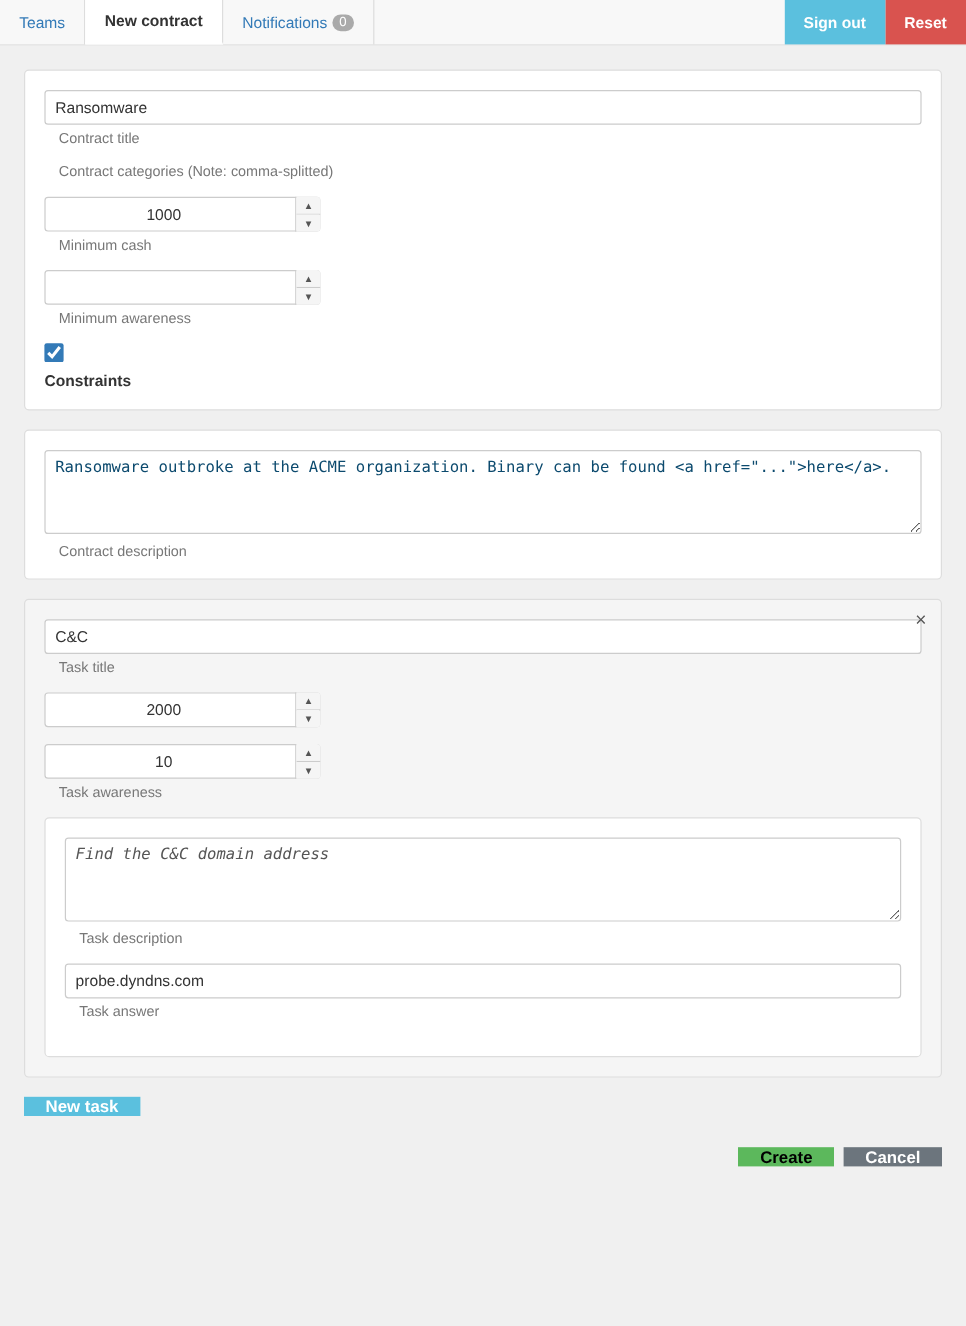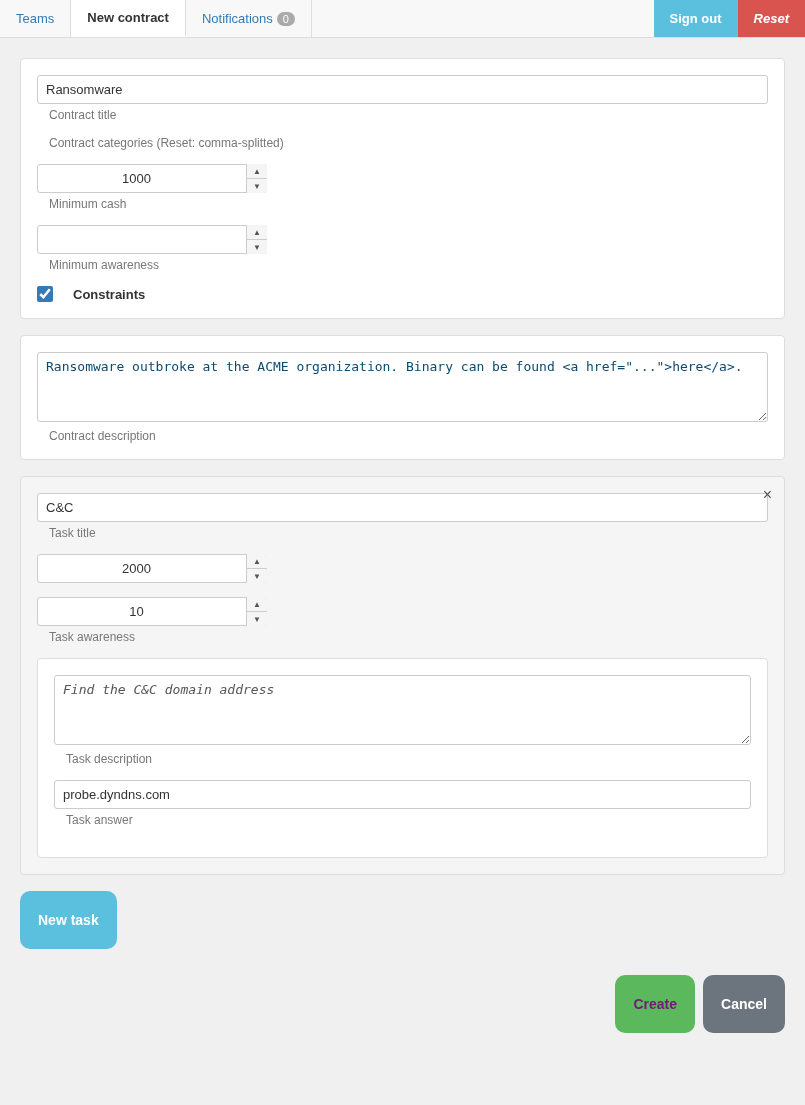--- a/index.html
+++ b/index.html
@@ -40,21 +40,21 @@
       display: flex;
       align-items: center;
       padding: 0 16px;
       cursor: pointer;
       font-size: 13px;
       border: none;
       color: #fff;
       font-weight: bold;
     }
     .nav-btn.signout { background: #5bc0de; }
-    .nav-btn.reset { background: #d9534f; font-style: italic; }
+    .nav-btn.reset { background: #d9534f; }
 
     .badge {
       display: inline-flex;
       align-items: center;
       justify-content: center;
       background: #aaa;
       color: #fff;
       border-radius: 10px;
       padding: 1px 6px;
       font-size: 11px;
@@ -132,23 +132,24 @@
       justify-content: center;
       font-size: 8px;
       color: #555;
       padding: 0;
     }
     .spinner-btn:first-child { border-bottom: 1px solid #ccc; border-radius: 0 3px 0 0; }
     .spinner-btn:last-child { border-radius: 0 0 3px 0; }
 
     .checkbox-group {
       display: flex;
-      align-items: flex-end;
-      gap: 20px;
+      align-items: flex-start;
+      gap: 8px;
       margin-top: 4px;
+      flex-direction: column;
     }
     .checkbox-group input[type="checkbox"] {
       width: 16px;
       height: 16px;
       accent-color: #337ab7;
     }
     .checkbox-label {
       font-size: 13px;
       color: #333;
       font-weight: bold;
@@ -196,34 +197,34 @@
       color: #555;
       font-style: italic;
     }
 
     .answer-input {
       width: 100%;
     }
 
     
     .btn {
-      padding: 21px 18px;
+      padding: 0 18px;
       border: none;
-      border-radius: 10px;
+      border-radius: 0;
       cursor: pointer;
       font-size: 14px;
       font-weight: bold;
     }
     .btn-teal {
       background: #5bc0de;
       color: #fff;
     }
     .btn-primary {
       background: #5cb85c;
-      color: #701a75;
+      color: #000000;
       text-align: right;
     }
     .btn-default {
       background: #6c757d;
       color: #fff;
     }
 
     .footer-btns {
       display: flex;
       justify-content: flex-end;
@@ -254,21 +255,21 @@
 <div class="main-content">
 
   <div class="card">
 
     <div class="form-group">
       <input class="form-control" type="text" value="Ransomware" style="">
       <label class="form-label">Contract title</label>
     </div>
 
     <div class="form-group">
-      <label class="form-label">Contract categories (Reset: comma-splitted)</label>
+      <label class="form-label">Contract categories (Note: comma-splitted)</label>
     </div>
 
     <div class="form-group">
       <div class="number-input-wrapper">
         <input type="number" value="1000" style="">
         <div class="spinner-btns">
           <button class="spinner-btn">▲</button>
           <button class="spinner-btn">▼</button>
         </div>
       </div>

